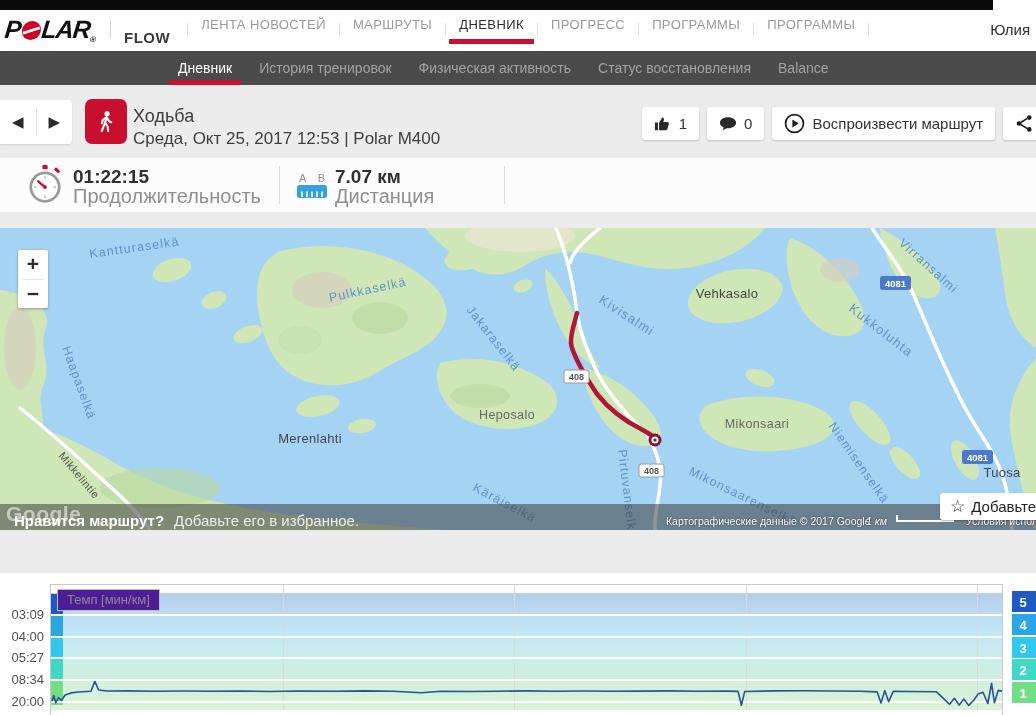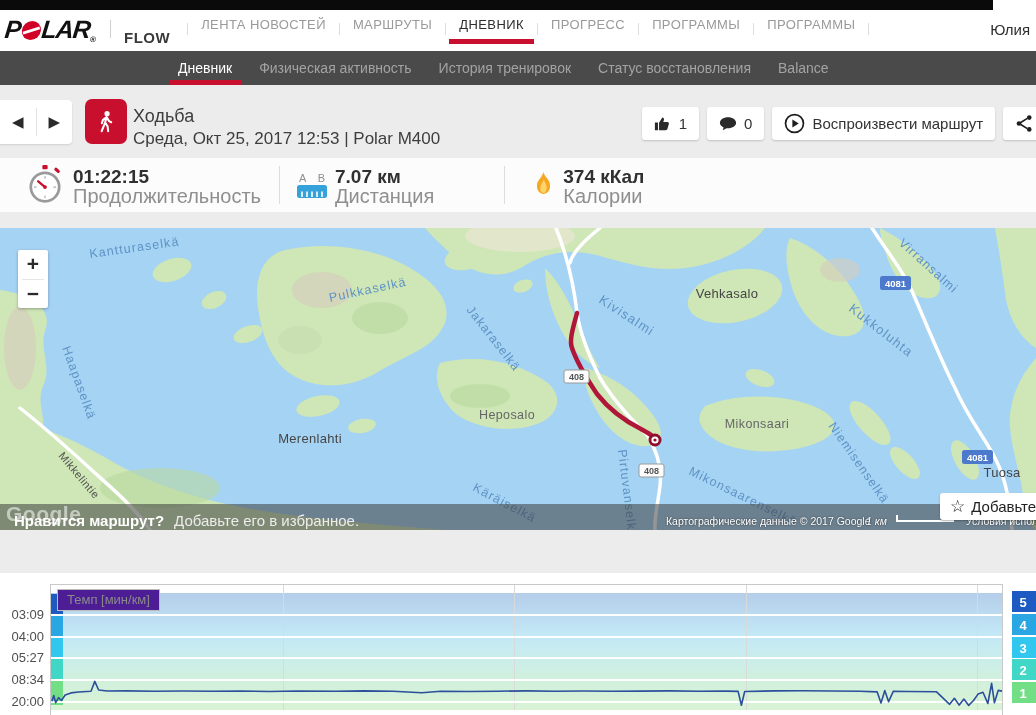--- a/index.html
+++ b/index.html
@@ -114,22 +114,22 @@
     <span class="tn-sep"></span>
     <a class="tn-item">ПРОГРАММЫ</a>
     <span class="tn-sep"></span>
     <a class="tn-item">ПРОГРАММЫ</a>
     <span class="tn-sep"></span>
     <a class="tn-user">Юлия</a>
   </nav>
 
   <nav class="abs subnav">
     <a class="sn-item active">Дневник</a>
+    <a class="sn-item">История тренировок</a>
     <a class="sn-item">Физическая активность</a>
-    <a class="sn-item">История тренировок</a>
     <a class="sn-item">Статус восстановления</a>
     <a class="sn-item">Balance</a>
   </nav>
 
   <header class="abs act-header">
     <div class="nav-arrows">
       <span class="arrow-btn">◀</span>
       <span class="arrow-div"></span>
       <span class="arrow-btn">▶</span>
     </div>
@@ -200,30 +200,20 @@
           <rect width="30" height="13" rx="2.5" fill="#35a3da"></rect>
           <path d="M5,12 V6.5 M10,12 V6.5 M15,12 V6.5 M20,12 V6.5 M25,12 V6.5" stroke="#fff" stroke-width="1.6"></path>
         </svg>
       </div>
       <div class="stat-text">
         <span class="stat-val">7.07 км</span>
         <span class="stat-lbl">Дистанция</span>
       </div>
     </div>
     <div class="stat-div" style="margin-left:70px;"></div>
-    <div class="stat" style="margin-left:28px;">
-      <svg width="21" height="28" viewBox="0 0 20 26" style="margin-right:9px">
-        <path d="M10,0.5 C10.8,5 15.8,7.5 16.2,12.5 C16.6,18.5 13.5,21.5 10,21.5 C6.5,21.5 3.4,18.5 3.8,12.5 C4.1,8.5 8,6.5 10,0.5 Z" fill="#f7a823"></path>
-        <path d="M10,8 C11.5,11 13.2,12.5 13,15.8 C12.8,18.8 11.5,20.6 9.8,20.6 C8,20.6 6.8,18.6 7,15.6 C7.2,12.6 9,11 10,8 Z" fill="#fcd36d"></path>
-      </svg>
-      <div class="stat-text">
-        <span class="stat-val">374 кКал</span>
-        <span class="stat-lbl">Калории</span>
-      </div>
-    </div>
   </section>
 
   <div class="abs gap1"></div>
 
   <section class="abs map">
     <svg class="basemap" width="1036" height="302" viewBox="0 0 1036 302">
       <rect width="1036" height="302" fill="#a5d3f4"></rect>
       <g fill="#cfe6b6">
         <path d="M0,62 C30,66 52,80 46,100 C38,120 52,136 44,156 C34,176 50,192 40,212 C30,236 14,246 0,250 Z"></path>
         <path d="M0,190 C40,196 80,214 120,238 C160,260 205,272 245,280 C305,291 370,296 445,302 L0,302 Z"></path>

